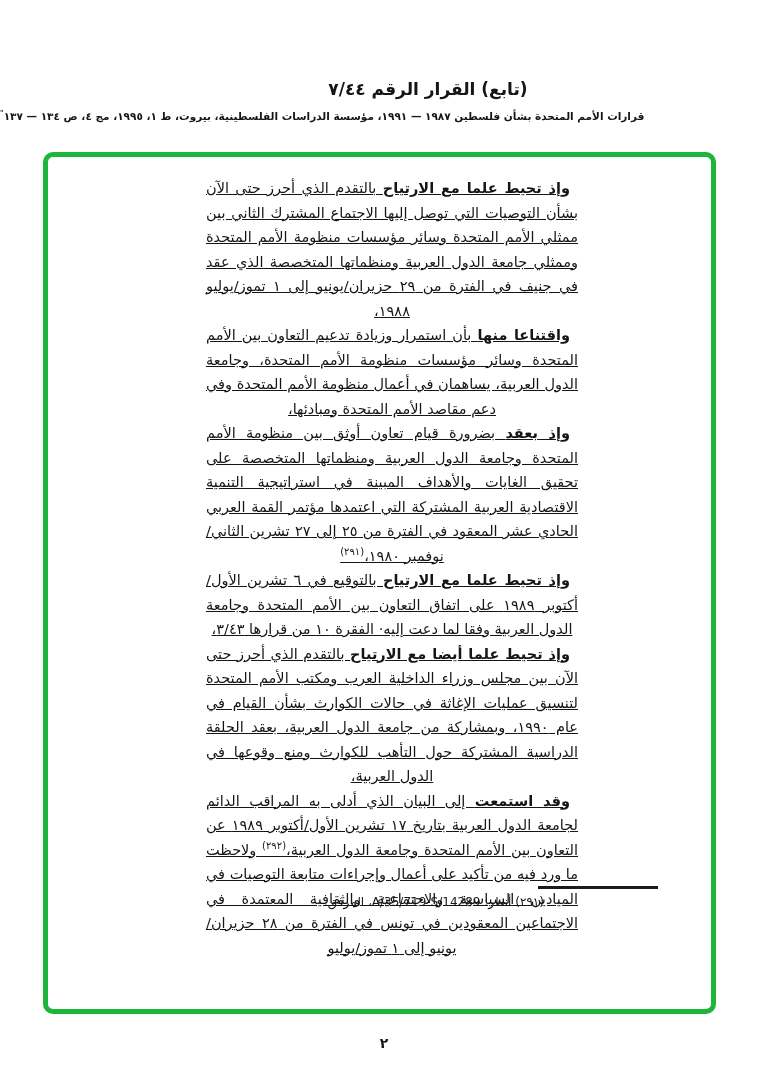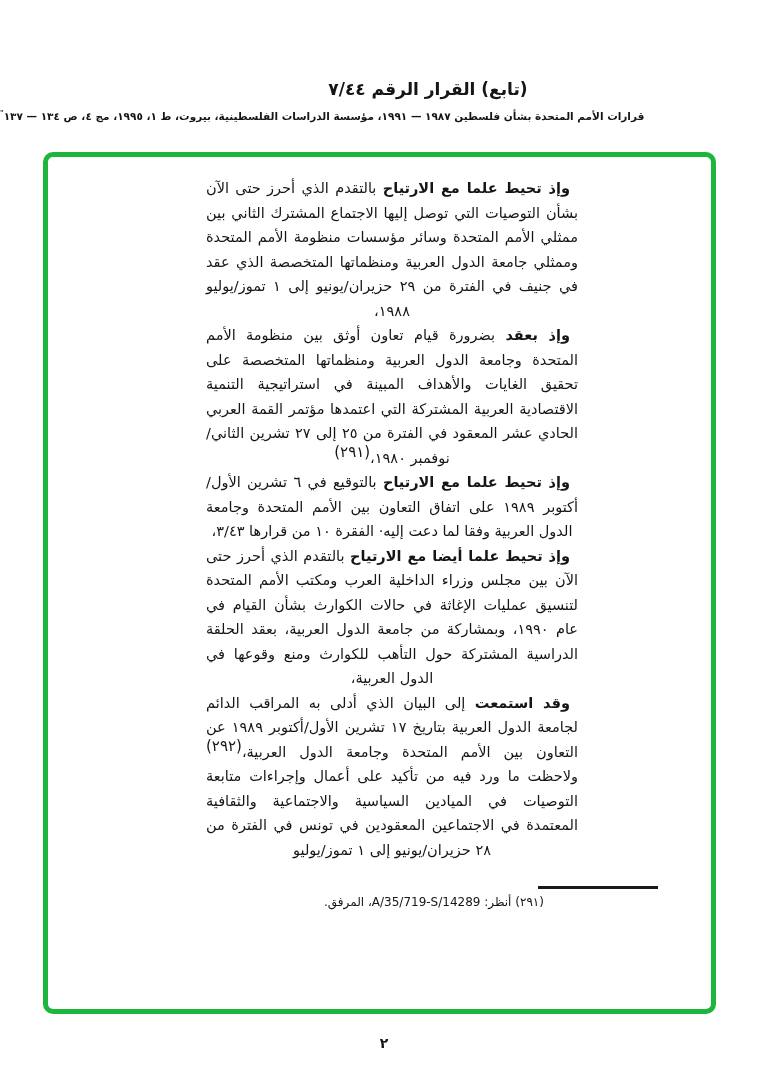--- a/index.html
+++ b/index.html
@@ -53,31 +53,32 @@
   }
   .resolution-text {
     position: absolute;
     top: 176px;
     right: 190px;
     width: 372px;
     direction: rtl;
     text-align: justify;
     font-size: 14.5px;
     line-height: 24.5px;
+    text-decoration: underline;
   }
   .resolution-text p {
     margin: 0;
     text-indent: 8px;
     text-align-last: center;
   }
   .lead {
     font-weight: 700;
   }
   sup.note-ref {
-    font-size: 15px;
+    font-size: 10px;
     line-height: 0;
   }
   .footnote-rule {
     position: absolute;
     top: 886px;
     right: 110px;
     width: 120px;
     height: 3px;
     background: #1a1a1a;
   }
@@ -110,20 +111,21 @@
 <body>
 
 <div class="page-title">(تابع) القرار الرقم ٧/٤٤</div>
 
 <div class="source-line"><span>قرارات الأمم المتحدة بشأن فلسطين ١٩٨٧ — ١٩٩١، مؤسسة الدراسات الفلسطينية، بيروت، ط ١، ١٩٩٥، مج ٤، ص ١٣٤ — ١٣٧</span><sup>"</sup></div>
 
 <div class="annotation-box"></div>
 
 <div class="resolution-text">
   <p><span class="lead">وإذ تحيط علما مع الارتياح</span><span> بالتقدم الذي أحرز حتى الآن بشأن التوصيات التي توصل إليها الاجتماع المشترك الثاني بين ممثلي الأمم المتحدة وسائر مؤسسات منظومة الأمم المتحدة وممثلي جامعة الدول العربية ومنظماتها المتخصصة الذي عقد في جنيف في الفترة من ٢٩ حزيران/يونيو إلى ١ تموز/يوليو ١٩٨٨،</span><sup class="note-ref"></sup><span></span></p>
+  <p><span class="lead">واقتناعا منها</span><span> بأن استمرار وزيادة تدعيم التعاون بين الأمم المتحدة وسائر مؤسسات منظومة الأمم المتحدة، وجامعة الدول العربية، يساهمان في أعمال منظومة الأمم المتحدة وفي دعم مقاصد الأمم المتحدة ومبادئها،</span><sup class="note-ref"></sup><span></span></p>
   <p><span class="lead">وإذ بعقد</span><span> بضرورة قيام تعاون أوثق بين منظومة الأمم المتحدة وجامعة الدول العربية ومنظماتها المتخصصة على تحقيق الغايات والأهداف المبينة في استراتيجية التنمية الاقتصادية العربية المشتركة التي اعتمدها مؤتمر القمة العربي الحادي عشر المعقود في الفترة من ٢٥ إلى ٢٧ تشرين الثاني/نوفمبر ١٩٨٠،</span><sup class="note-ref">(٢٩١)</sup><span></span></p>
   <p><span class="lead">وإذ تحيط علما مع الارتياح</span><span> بالتوقيع في ٦ تشرين الأول/أكتوبر ١٩٨٩ على اتفاق التعاون بين الأمم المتحدة وجامعة الدول العربية وفقا لما دعت إليه· الفقرة ١٠ من قرارها ٣/٤٣،</span><sup class="note-ref"></sup><span></span></p>
   <p><span class="lead">وإذ تحيط علما أيضا مع الارتياح</span><span> بالتقدم الذي أحرز حتى الآن بين مجلس وزراء الداخلية العرب ومكتب الأمم المتحدة لتنسيق عمليات الإغاثة في حالات الكوارث بشأن القيام في عام ١٩٩٠، وبمشاركة من جامعة الدول العربية، بعقد الحلقة الدراسية المشتركة حول التأهب للكوارث ومنع وقوعها في الدول العربية،</span><sup class="note-ref"></sup><span></span></p>
   <p><span class="lead">وقد استمعت</span><span> إلى البيان الذي أدلى به المراقب الدائم لجامعة الدول العربية بتاريخ ١٧ تشرين الأول/أكتوبر ١٩٨٩ عن التعاون بين الأمم المتحدة وجامعة الدول العربية،</span><sup class="note-ref">(٢٩٢)</sup><span> ولاحظت ما ورد فيه من تأكيد على أعمال وإجراءات متابعة التوصيات في الميادين السياسية والاجتماعية والثقافية المعتمدة في الاجتماعين المعقودين في تونس في الفترة من ٢٨ حزيران/يونيو إلى ١ تموز/يوليو</span></p>
 </div>
 
 <div class="footnote-rule"></div>
 
 <div class="footnotes">
   <p class="footnote">(٢٩١) أنظر: A/35/719-S/14289، المرفق.</p>

